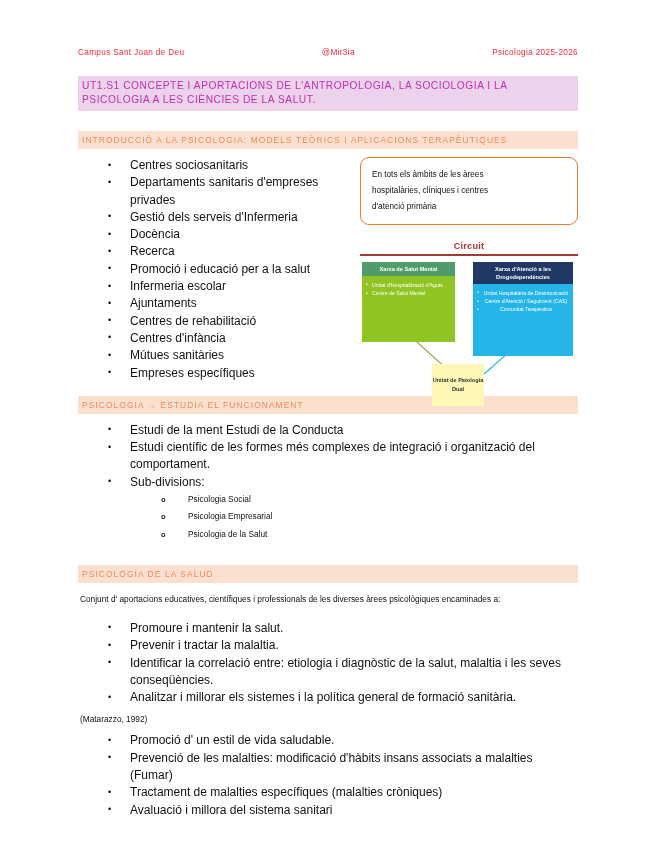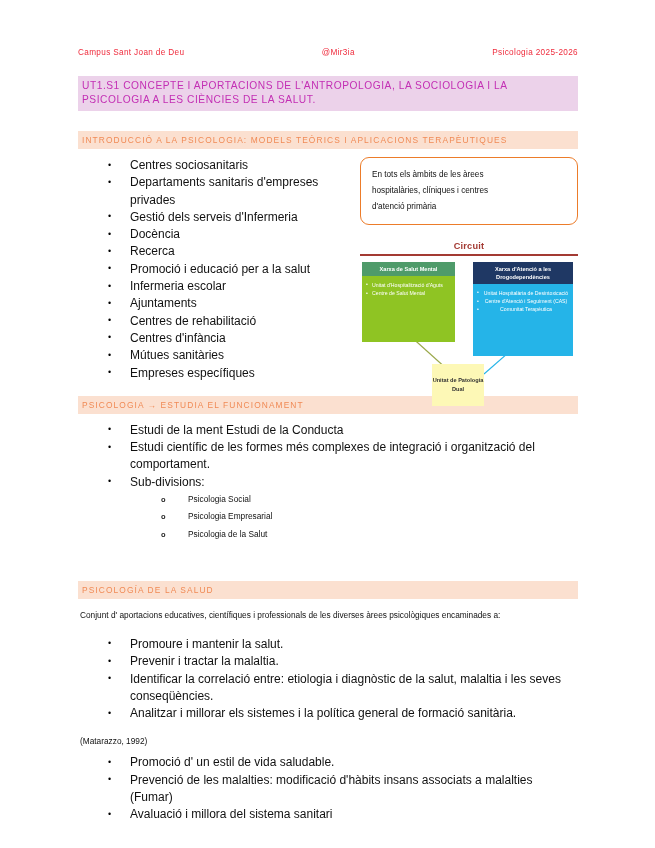--- a/index.html
+++ b/index.html
@@ -63,21 +63,21 @@
   
   .para {
     font-size: 8.3px;
     line-height: 14px;
     text-align: justify;
     margin: 9px 2px 0 2px;
     color: #111;
   }
   .cite {
     font-size: 8.3px;
-    margin: 14px 2px 0 2px;
+    margin: 8px 2px 0 2px;
     color: #111;
   }
 
   ul.bullets {
     list-style: none;
     margin: 8px 0 0 0;
     padding: 0;
   }
   ul.bullets > li {
     position: relative;
@@ -305,29 +305,30 @@
     <li>Estudi de la ment Estudi de la Conducta</li>
     <li>Estudi científic de les formes més complexes de integració i organització del comportament.</li>
     <li>Sub-divisions:</li>
   </ul>
   <ul class="subbullets">
     <li>Psicologia Social</li>
     <li>Psicologia Empresarial</li>
     <li>Psicologia de la Salut</li>
   </ul>
 
-  <div class="section-head" style="margin-top:38px">PSICOLOGÍA DE LA SALUD</div>
+  <div class="section-head" style="margin-top:22px">PSICOLOGÍA DE LA SALUD</div>
   <div class="para">Conjunt d' aportacions educatives, científiques i professionals de les diverses àrees psicològiques encaminades a:</div>
   <ul class="bullets" style="margin-top:14px">
     <li>Promoure i mantenir la salut.</li>
     <li>Prevenir i tractar la malaltia.</li>
     <li>Identificar la correlació entre: etiologia i diagnòstic de la salut, malaltia i les seves conseqüències.</li>
     <li>Analitzar i millorar els sistemes i la política general de formació sanitària.</li>
   </ul>
   <div class="cite">(Matarazzo, 1992)</div>
 
   <ul class="bullets">
     <li>Promoció d' un estil de vida saludable.</li>
     <li>Prevenció de les malalties: modificació d'hàbits insans associats a malalties (Fumar)</li>
+    <li>Tractament de malalties específiques (malalties cròniques)</li>
     <li>Avaluació i millora del sistema sanitari</li>
   </ul>
 
 </div>
 
 </body></html>

